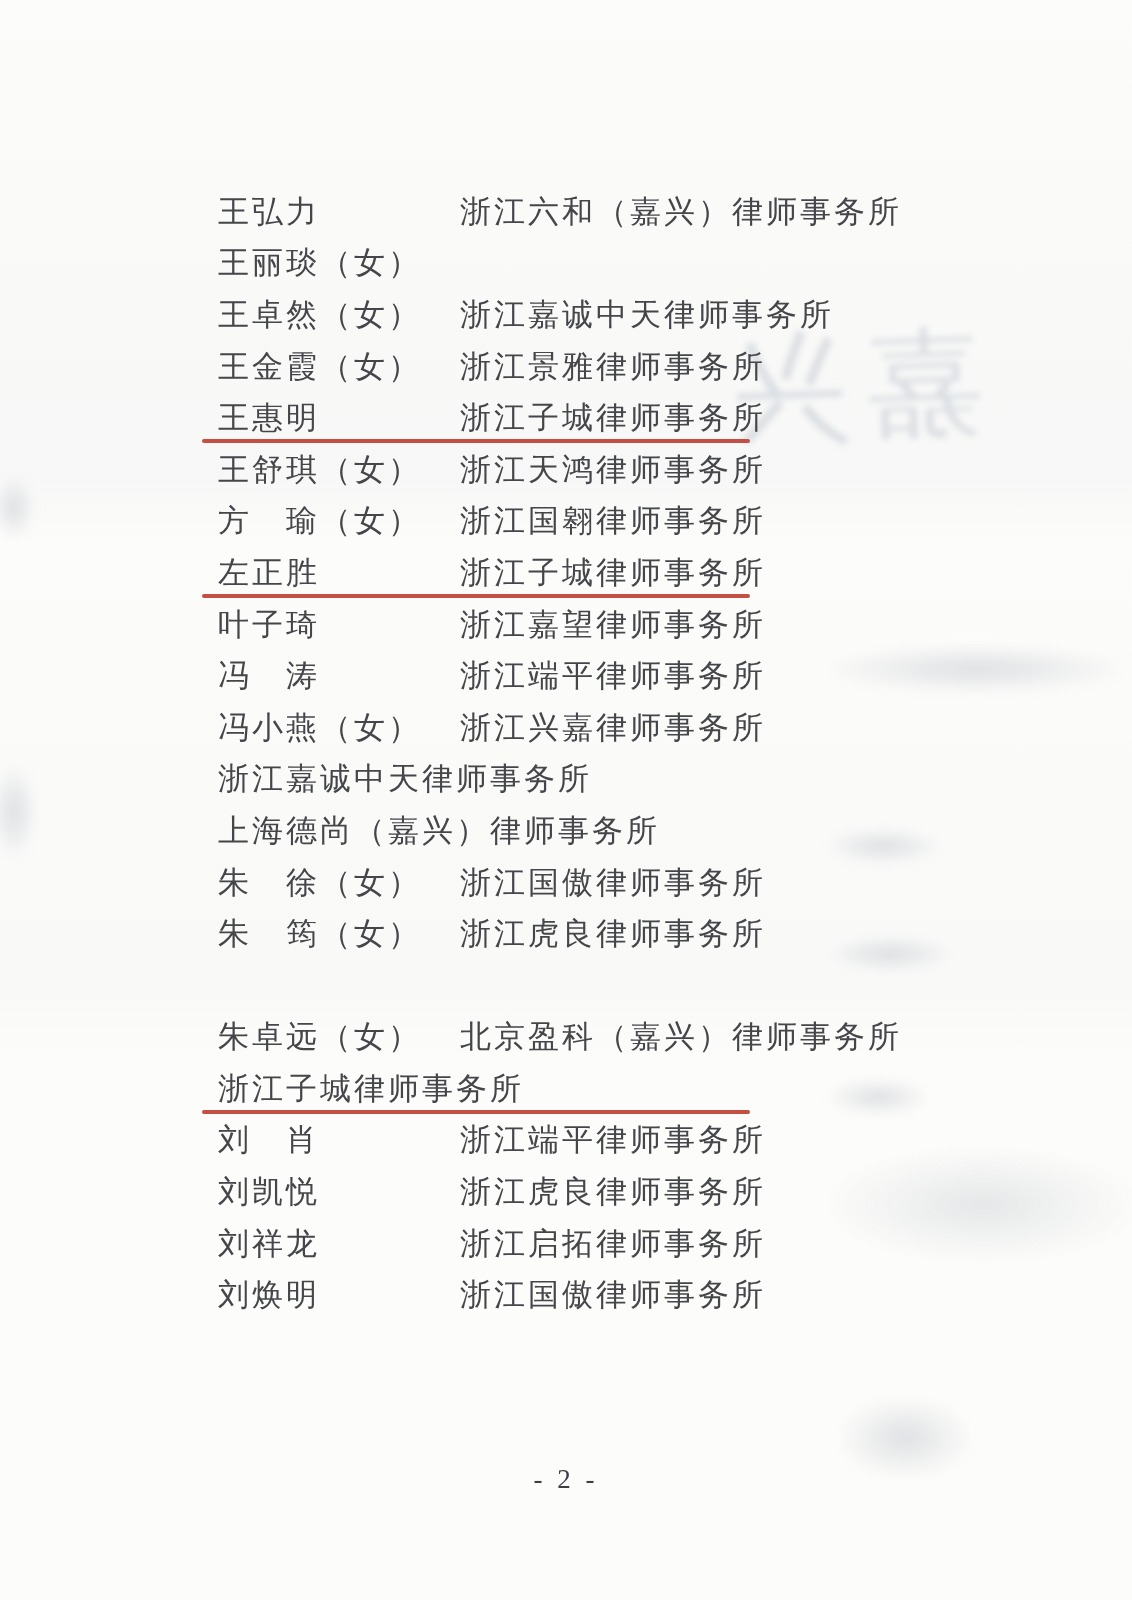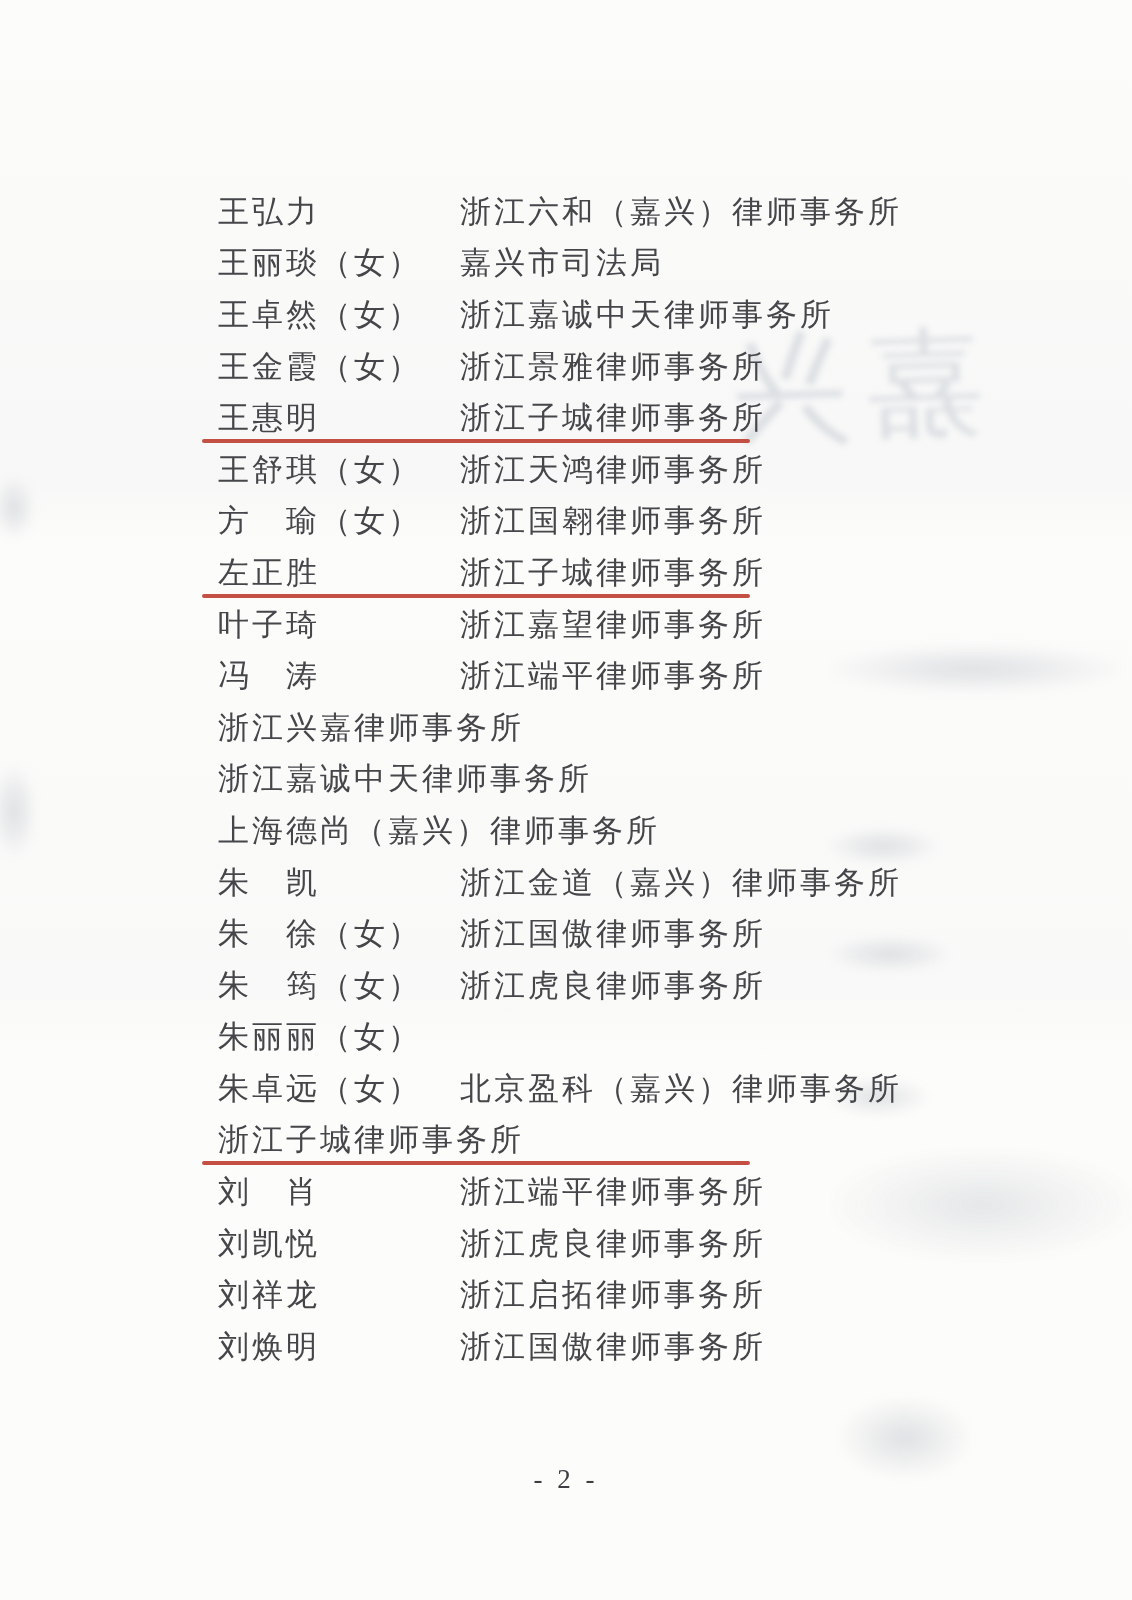--- a/index.html
+++ b/index.html
@@ -134,21 +134,20 @@
 
   <div class="roster">
   <div class="row">
     <span class="name-cell">王弘力</span>
     <span class="firm-cell">浙江六和（嘉兴）律师事务所</span>
 
   </div>
 
   <div class="row">
     <span class="name-cell">王丽琰（女）</span>
-    <span class="firm-cell">嘉兴市司法局</span>
 
   </div>
 
   <div class="row">
     <span class="name-cell">王卓然（女）</span>
     <span class="firm-cell">浙江嘉诚中天律师事务所</span>
 
   </div>
 
   <div class="row">
@@ -187,54 +186,49 @@
 
   </div>
 
   <div class="row">
     <span class="name-cell">冯　涛</span>
     <span class="firm-cell">浙江端平律师事务所</span>
 
   </div>
 
   <div class="row">
+    <span class="name-cell">冯小燕（女）</span>
     <span class="firm-cell">浙江兴嘉律师事务所</span>
 
   </div>
 
   <div class="row">
     <span class="firm-cell">浙江嘉诚中天律师事务所</span>
 
   </div>
 
   <div class="row">
     <span class="firm-cell">上海德尚（嘉兴）律师事务所</span>
 
   </div>
 
-  <div class="row">
-    <span class="name-cell">朱　凯</span>
-    <span class="firm-cell">浙江金道（嘉兴）律师事务所</span>
-
-  </div>
 
   <div class="row">
     <span class="name-cell">朱　徐（女）</span>
     <span class="firm-cell">浙江国傲律师事务所</span>
 
   </div>
 
   <div class="row">
     <span class="name-cell">朱　筠（女）</span>
     <span class="firm-cell">浙江虎良律师事务所</span>
 
   </div>
 
   <div class="row">
-    <span class="name-cell">朱丽丽（女）</span>
 
   </div>
 
   <div class="row">
     <span class="name-cell">朱卓远（女）</span>
     <span class="firm-cell">北京盈科（嘉兴）律师事务所</span>
 
   </div>
 
   <div class="row underlined">

